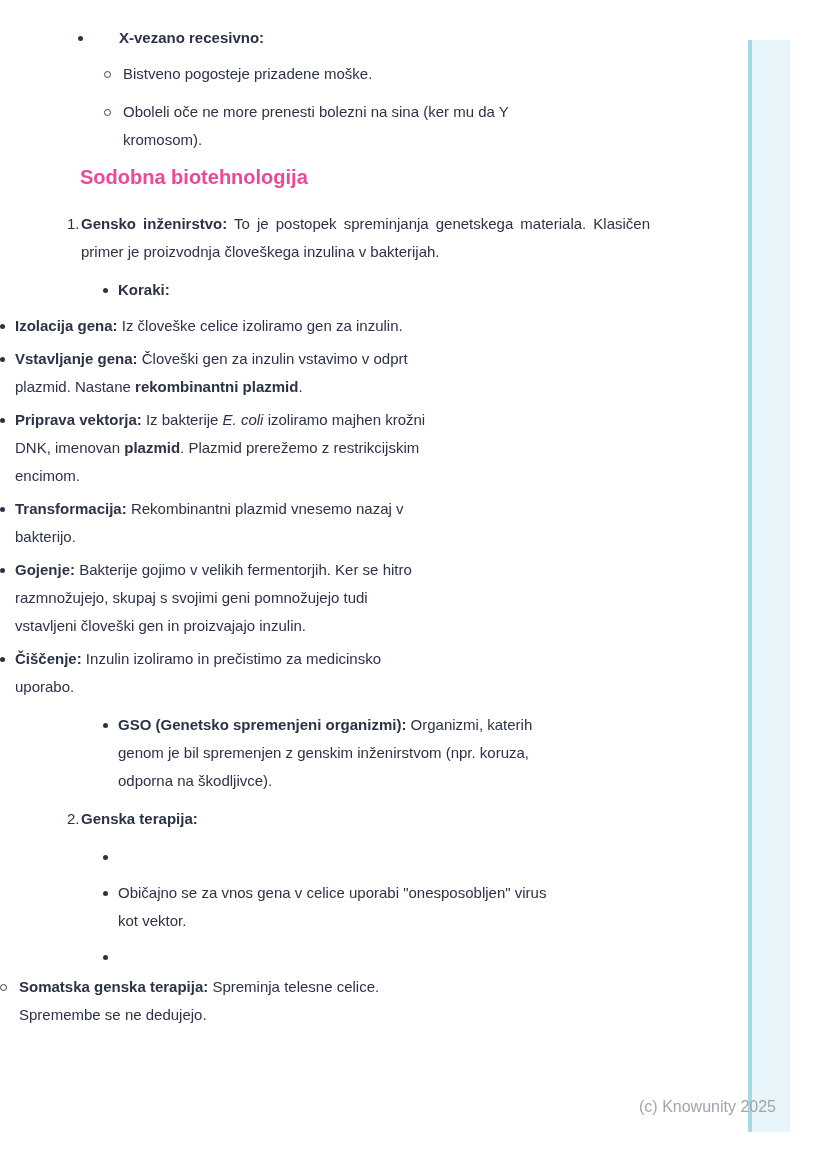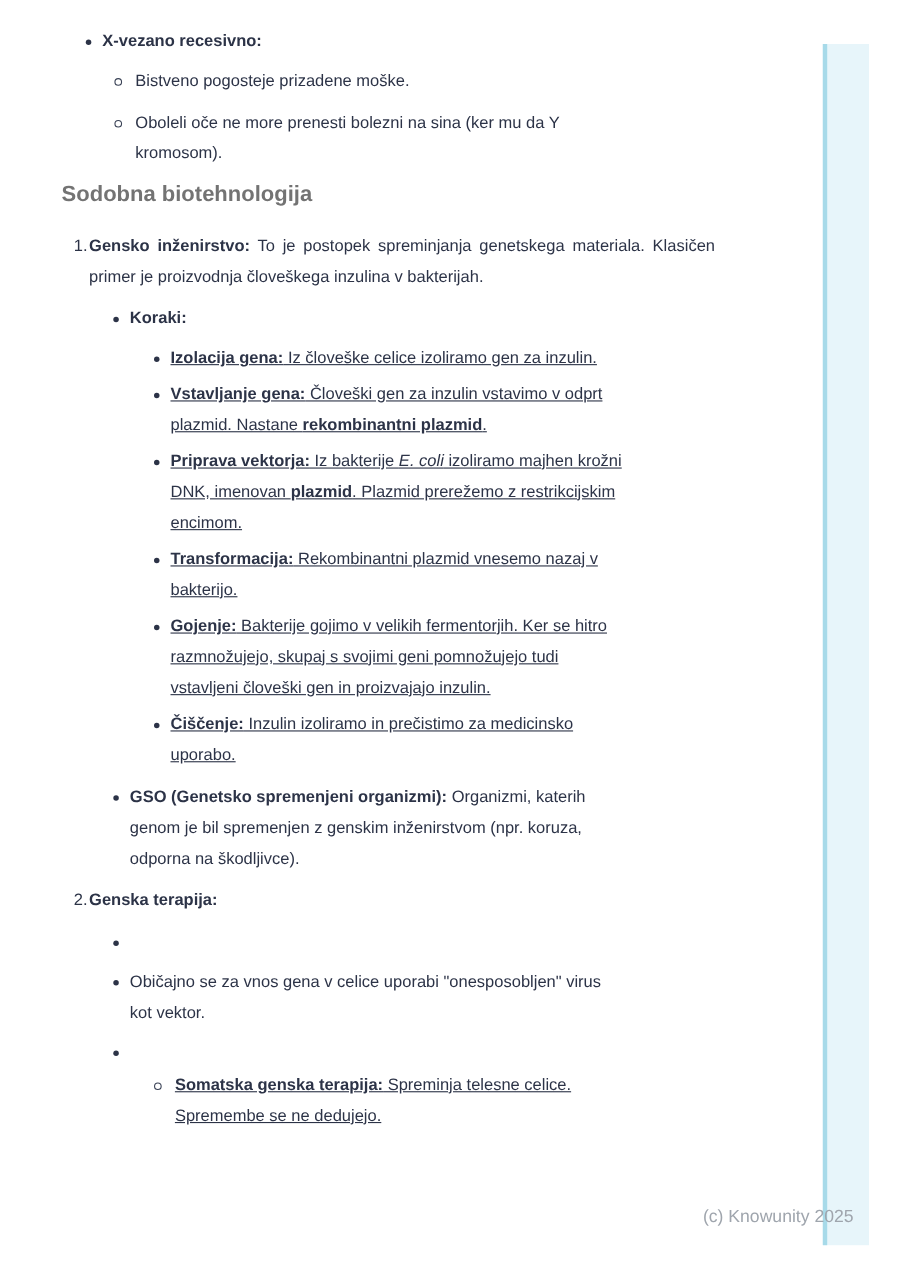--- a/index.html
+++ b/index.html
@@ -30,25 +30,25 @@
     display:flex;
     align-items:flex-start;
     padding-right:178px;
     margin-bottom:5px;
   }
   .row .txt{flex:1 1 auto;}
   .mb8{margin-bottom:8px;}
   .mb10{margin-bottom:10px;}
   .mt10{margin-top:10px;}
   
-  .lv-top{padding-left:78px;}
+  .lv-top{padding-left:78px;gap:26px;}
   .lv-top-sub{padding-left:104px;}
   .lv-num{padding-left:67px;}
   .lv1{padding-left:103px;}
-  .lv2{padding-left:140px;text-decoration:underline;}
+  .lv2{}
   
   .marker{
     flex:0 0 auto;
     display:flex;
     align-items:center;
     justify-content:flex-start;
     width:15px;
     height:28px;
   }
   .marker .dot{
@@ -62,25 +62,25 @@
   }
   .marker.wide{width:19px;}
   .num-marker{
     flex:0 0 auto;
     width:14px;
     height:28px;
   }
   .justify{text-align:justify;}
   .heading{
     margin:10px 0 20px 0;
-    padding-left:56px;
+    padding-left:80px;
     font-size:20px;
     line-height:26px;
     font-weight:700;
-    color:#737373;
+    color:#ec4899;
   }
   .footer{
     position:absolute;
     top:1100px;
     right:52px;
     font-size:16px;
     line-height:14px;
     color:#9fa5ad;
     z-index:2;
   }

